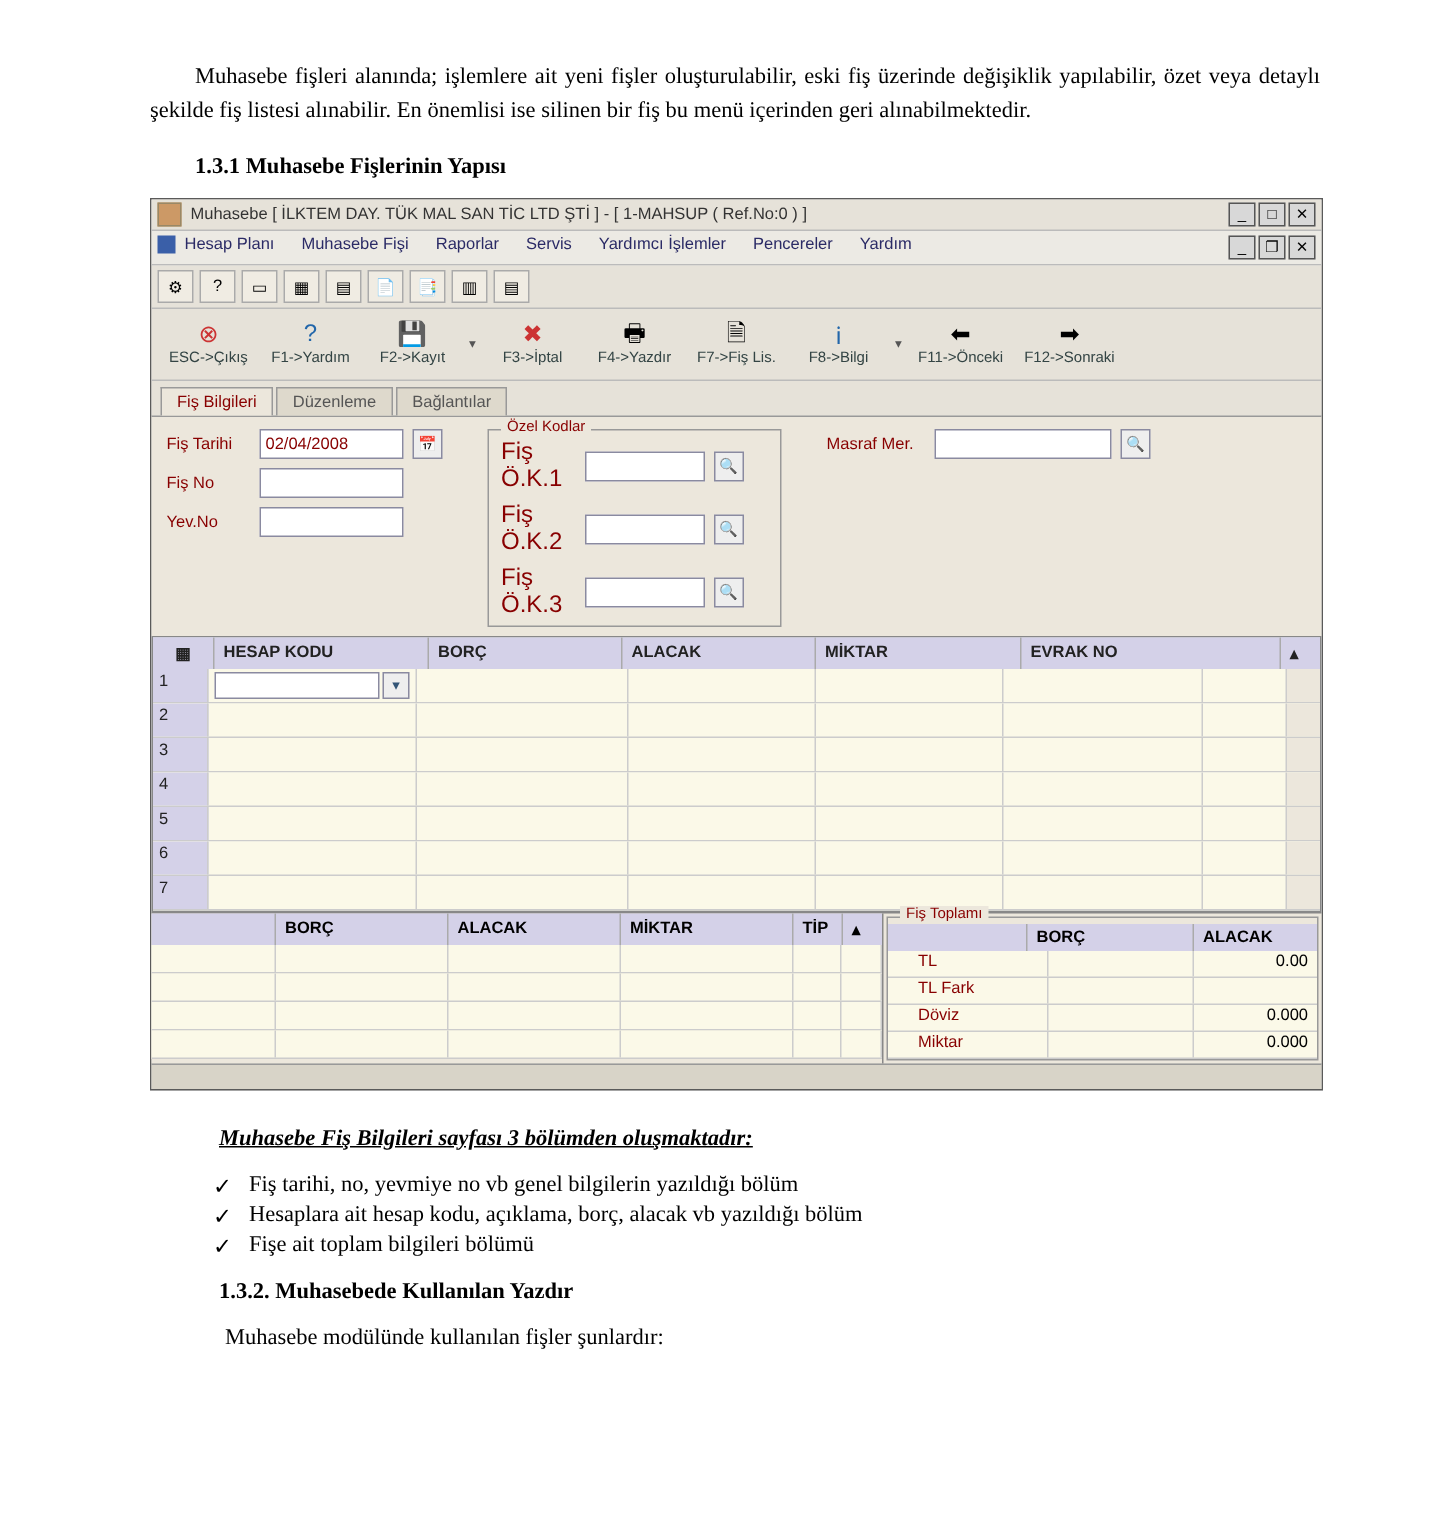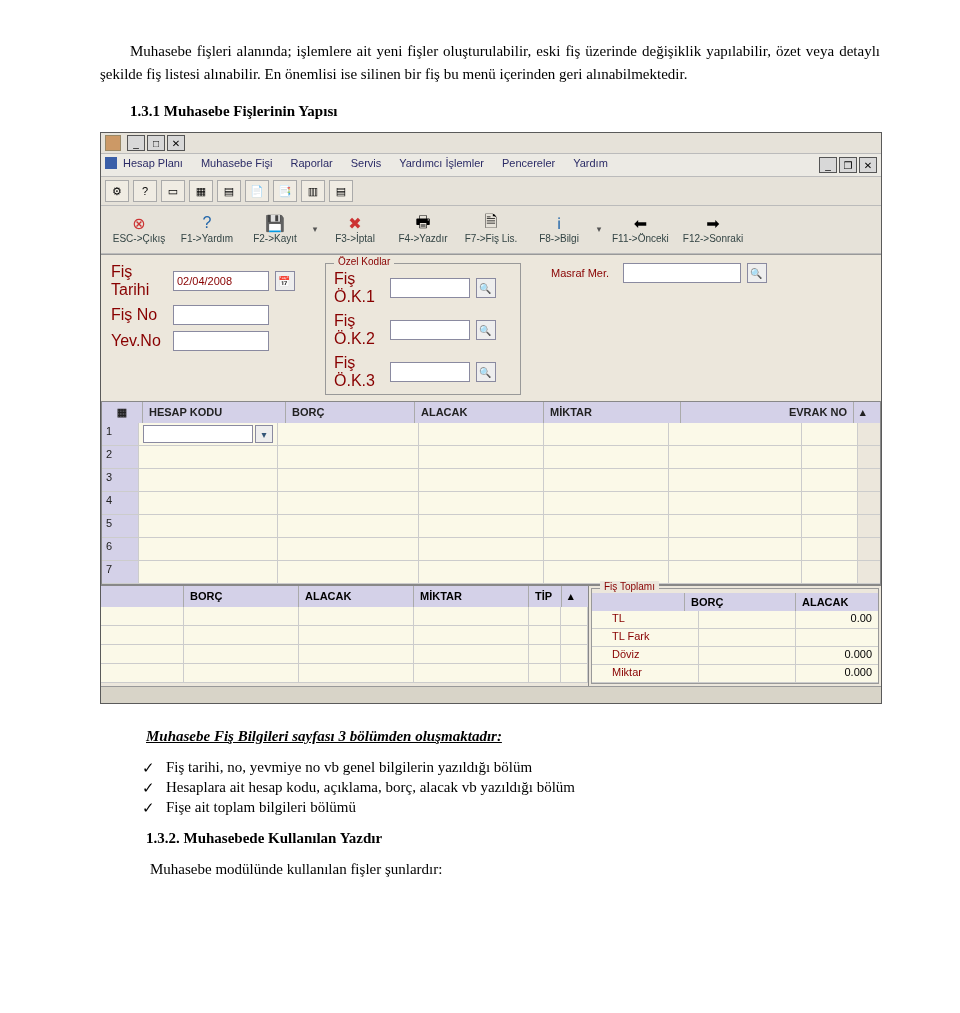--- a/index.html
+++ b/index.html
@@ -114,37 +114,37 @@
   }
   .tab.active{background:#ece7dc;color:#800;font-weight:normal;}
   .form-area {
     background:#ece7dc;padding:8px 10px 6px 10px;display:flex;gap:30px;
     border-top:1px solid #999;
   }
   .col{display:flex;flex-direction:column;gap:6px;}
   .fieldset{border:1px solid #999;padding:6px 24px 4px 8px;position:relative;}
   .fieldset .legend{position:absolute;top:-8px;left:8px;background:#ece7dc;padding:0 4px;color:#800;font-size:10px;}
   .frow{display:flex;align-items:center;gap:6px;}
-  .flabel{color:#800;width:56px;font-size:16px;}
+  .flabel{color:#800;width:56px;font-size:11px;}
   .flabel2{color:#800;width:50px;font-size:16px;}
   .finput{width:72px;height:18px;border:1px solid #8a8aa0;background:#fff;padding:0 3px;display:flex;align-items:center;color:#800;}
   .finput.wide{width:88px;}
   .iconbox{width:18px;height:18px;border:1px solid #8a8aa0;background:#eee;display:flex;align-items:center;justify-content:center;font-size:10px;color:#357;}
   .grid {
     background:#fff;border:1px solid #888;margin:0;
   }
   .grid-head{display:flex;background:#d4d1e8;color:#000;font-size:11px;}
   .gh{padding:4px 6px;border-right:1px solid #aaa;font-weight:bold;color:#222;}
   .gh.rownum{width:28px;background:#d4d1e8;text-align:center;}
   .gh.hesap{width:130px;}
   .gh.aciklama{width:132px;}
   .gh.borc{width:116px;}
   .gh.alacak{width:116px;}
   .gh.miktar{width:124px;}
-  .gh.evrak{flex:1;text-align:right;}
+  .gh.evrak{flex:1;}
   .gh.scroll{width:14px;border-right:none;background:#d4d1e8;}
   .grid-body{max-height:170px;overflow:hidden;}
   .grow{display:flex;height:22px;border-bottom:1px solid #ccc;background:#fbf9e8;}
   .gcell{border-right:1px solid #ccc;padding:2px 4px;}
   .gcell.rownum{width:28px;background:#d4d1e8;text-align:left;color:#222;}
   .gcell.hesap{width:130px;display:flex;align-items:center;}
   .gcell.aciklama{width:132px;}
   .gcell.borc{width:116px;}
   .gcell.alacak{width:116px;}
   .gcell.miktar{width:124px;}
@@ -181,20 +181,21 @@
 </head>
 <body>
 
 <p class="para">Muhasebe fişleri alanında; işlemlere ait yeni fişler oluşturulabilir, eski fiş üzerinde değişiklik yapılabilir, özet veya detaylı şekilde fiş listesi alınabilir. En önemlisi ise silinen bir fiş bu menü içerinden geri alınabilmektedir.</p>
 
 <p class="heading">1.3.1 Muhasebe Fişlerinin Yapısı</p>
 
 <div class="app-window">
   <div class="titlebar">
     <div class="app-icon"></div>
+    <div class="title">Muhasebe [ İLKTEM DAY. TÜK MAL SAN TİC LTD ŞTİ ]  -  [ 1-MAHSUP ( Ref.No:0 ) ]</div>
     <div class="wnd-btns">
       <div class="wnd-btn">_</div>
       <div class="wnd-btn">□</div>
       <div class="wnd-btn">✕</div>
     </div>
   </div>
   <div class="menubar">
     <div class="icon"></div>
     <span>Hesap Planı</span>
     <span>Muhasebe Fişi</span>
@@ -253,20 +254,25 @@
     <div class="dropdown-sep">▾</div>
     <div class="tbtn2">
         <div class="glyph">⬅</div>
         <div class="lbl">F11-&gt;Önceki</div>
       </div>
     <div class="tbtn2">
         <div class="glyph">➡</div>
         <div class="lbl">F12-&gt;Sonraki</div>
       </div>
   </div>
+  <div class="tabs">
+    <div class="tab active">Fiş Bilgileri</div>
+    <div class="tab">Düzenleme</div>
+    <div class="tab">Bağlantılar</div>
+  </div>
   <div class="form-area">
     <div class="col">
       <div class="frow">
         <div class="flabel">Fiş Tarihi</div>
         <div class="finput wide">02/04/2008</div>
         <div class="iconbox">📅</div>
       </div>
       <div class="frow">
         <div class="flabel">Fiş No</div>
         <div class="finput wide"></div>

